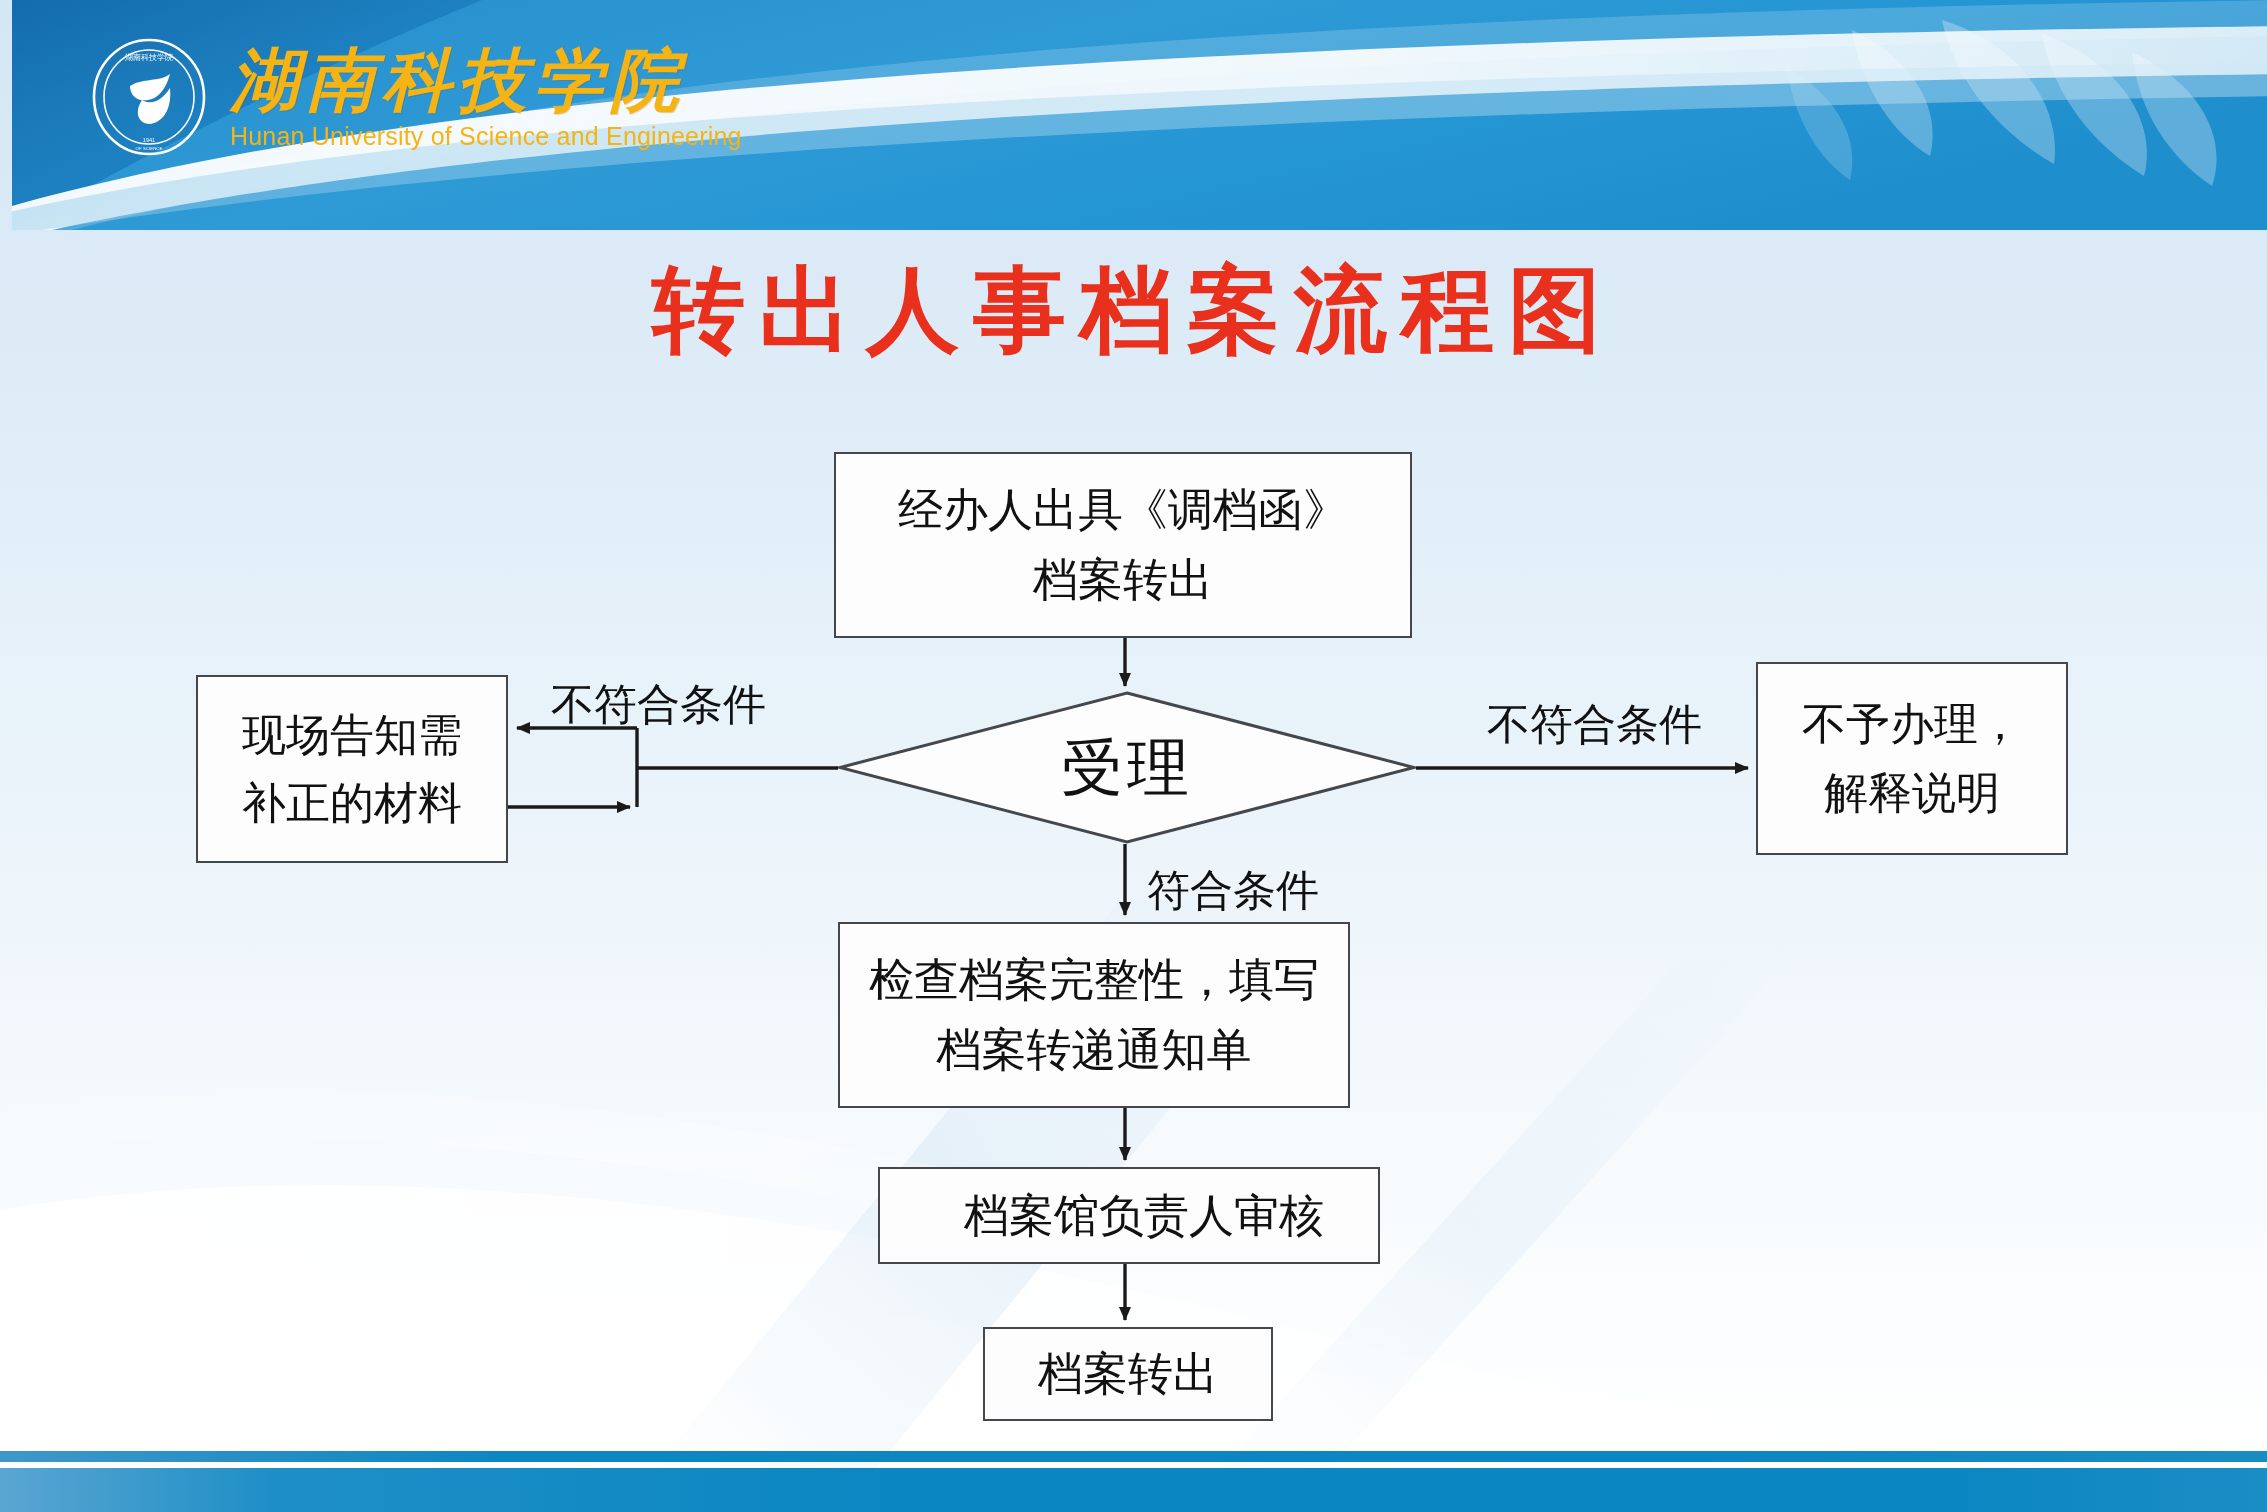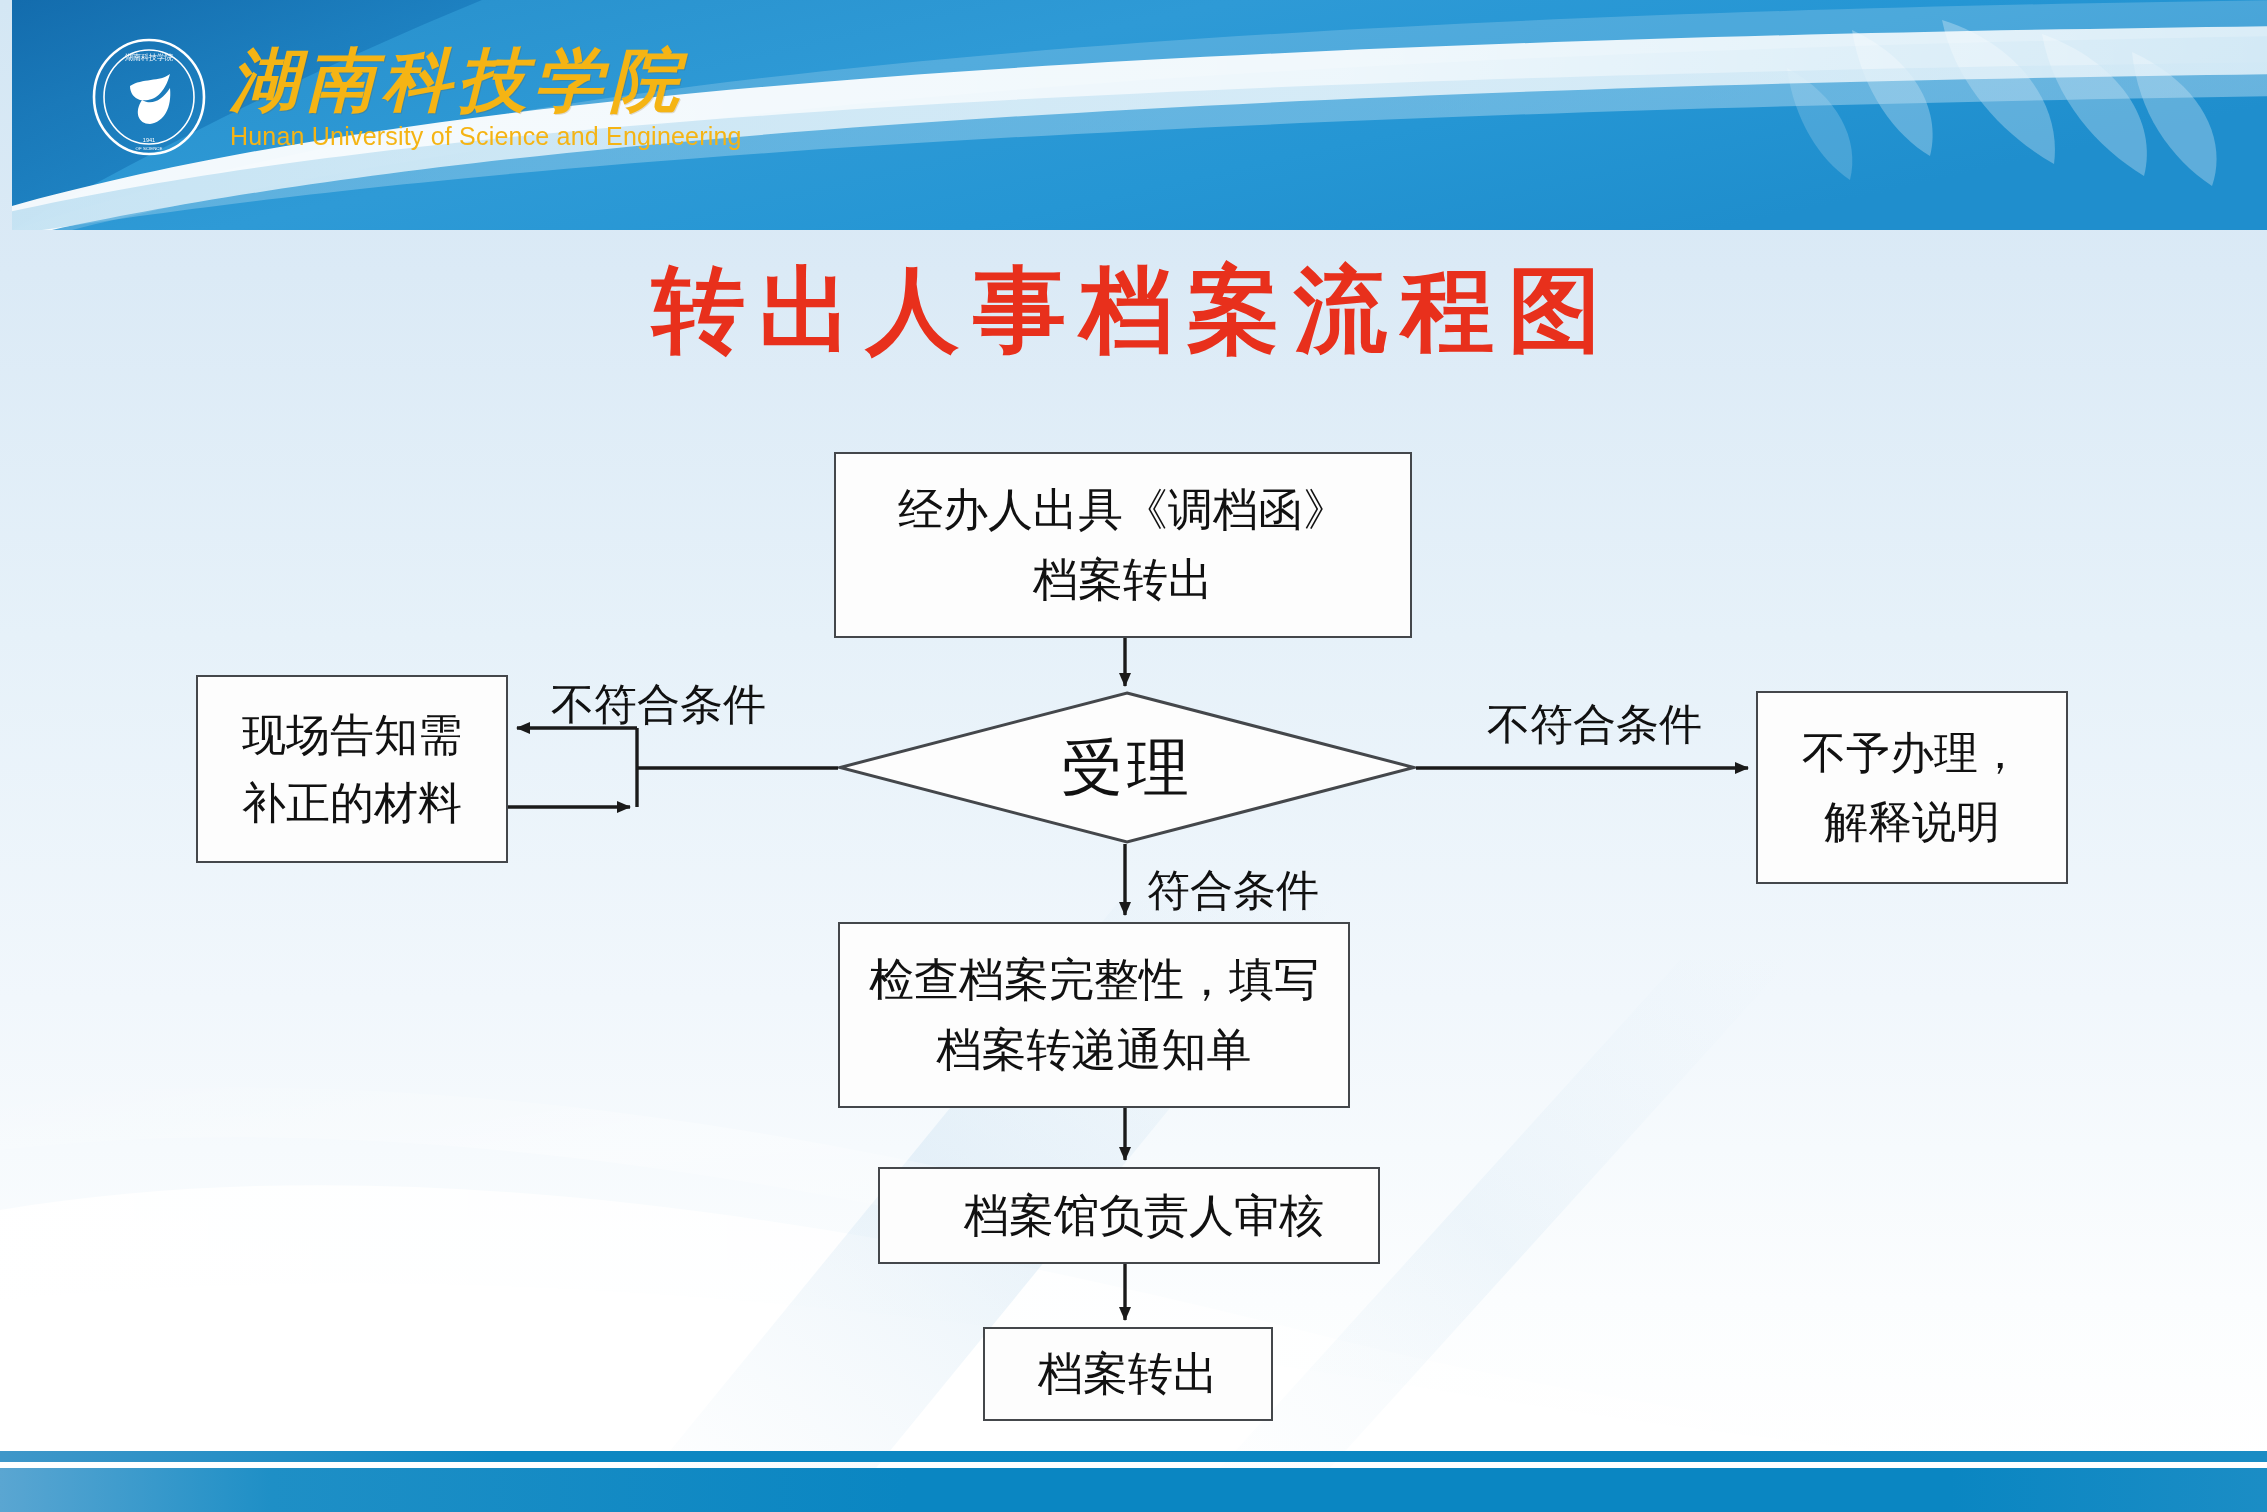--- a/index.html
+++ b/index.html
@@ -131,21 +131,21 @@
     color: #111111;
     font-family: "Liberation Sans", "DejaVu Sans", sans-serif;
     font-size: 45px;
     line-height: 1.55;
     white-space: nowrap;
   }
   .node .line { display:block; }
 
   .node-apply   { left: 834px;  top: 452px;  width: 578px; height: 186px; }
   .node-left    { left: 196px;  top: 675px;  width: 312px; height: 188px; font-size: 44px; }
-  .node-right   { left: 1756px; top: 662px;  width: 312px; height: 193px; font-size: 44px; margin-top: 29px; }
+  .node-right   { left: 1756px; top: 662px;  width: 312px; height: 193px; font-size: 44px; }
   .node-check   { left: 838px;  top: 922px;  width: 512px; height: 186px; }
   .node-review  { left: 878px;  top: 1167px; width: 502px; height: 97px; padding-left: 30px;  }
   .node-out     { left: 983px;  top: 1327px; width: 290px; height: 94px;  }
 
   .diamond-wrap {
     position: absolute;
     left: 838px;
     top: 691px;
     width: 578px;
     height: 153px;

